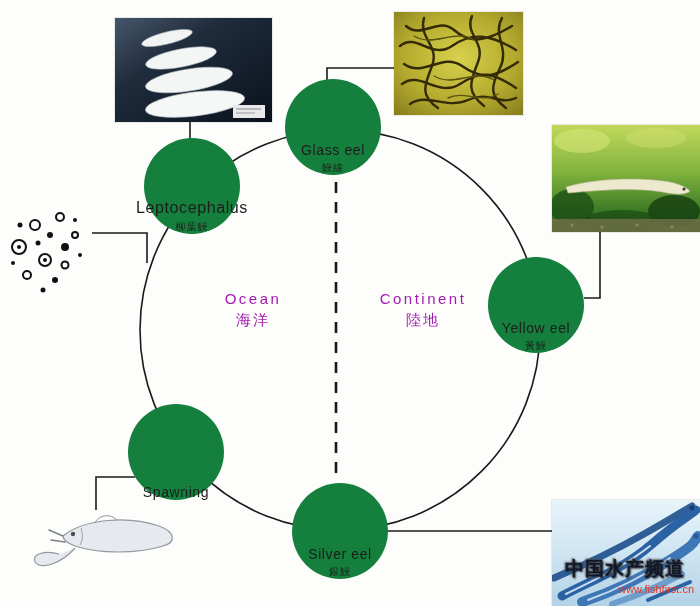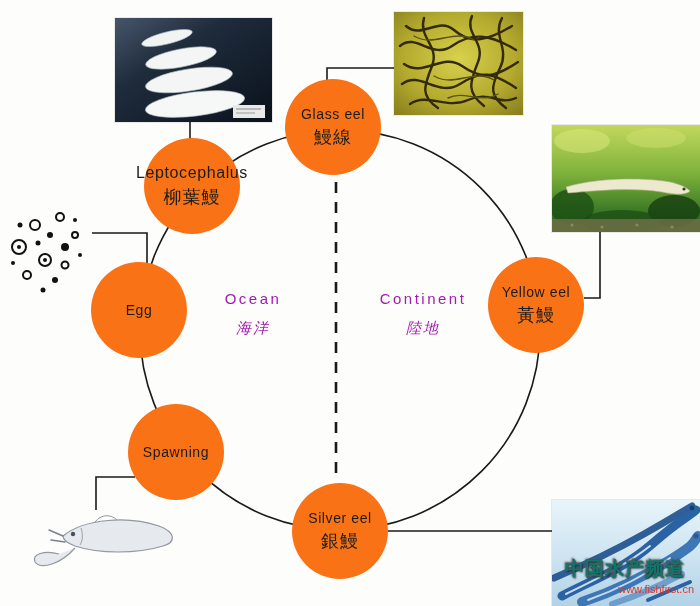--- a/index.html
+++ b/index.html
@@ -5,32 +5,32 @@
   html,body{margin:0;padding:0;background:#ffffff;}
   .stage{
     position:relative;width:700px;height:606px;background:#fdfdfb;
     font-family:"Liberation Sans",sans-serif;overflow:hidden;
   }
   .lines-layer{position:absolute;left:0;top:0;z-index:1;}
   .photo{position:absolute;z-index:2;box-shadow:0 0 0 1px rgba(0,0,0,0.08);}
   .art{position:absolute;z-index:2;}
   .node{
     position:absolute;width:96px;height:96px;border-radius:50%;
-    background:#f97316;z-index:3;
-    display:flex;flex-direction:column;align-items:center;justify-content:center;
+    background:#15803d;z-index:3;
+    display:flex;flex-direction:column;align-items:center;justify-content:flex-end;
     text-align:center;
   }
   .node-en{font-size:14px;color:#1c1c1c;letter-spacing:0.6px;white-space:nowrap;}
-  .node-cn{font-size:18px;color:#1c1c1c;margin-top:3px;letter-spacing:1px;}
+  .node-cn{font-size:10px;color:#1c1c1c;margin-top:3px;letter-spacing:1px;}
   .region-label{position:absolute;z-index:2;text-align:center;color:#a21caf;}
   .region-en{font-size:15px;letter-spacing:2.5px;}
-  .region-cn{font-size:15px;letter-spacing:2px;margin-top:12px;font-style:italic;}
+  .region-cn{font-size:15px;letter-spacing:2px;margin-top:4px;}
   .watermark{position:absolute;left:552px;top:556px;width:146px;z-index:4;text-align:center;}
   .wm-brand{
-    font-size:19px;font-weight:bold;color:#0f766e;letter-spacing:1px;
+    font-size:19px;font-weight:bold;color:#0f172a;letter-spacing:1px;
     text-shadow:1px 1px 2px #2a2a2a,-1px -1px 2px #555;
   }
   .wm-url{font-size:11px;color:#e03528;margin-top:1px;text-align:right;padding-right:4px;}
 </style>
 </head>
 <body>
 
 <div class="stage">
 
   <svg class="lines-layer" width="700" height="606" viewBox="0 0 700 606">
@@ -183,23 +183,20 @@
   <div class="node" style="left:285px;top:79px;">
     <div class="node-en">Glass eel</div>
     <div class="node-cn">鰻線</div>
   </div>
 
   <div class="node" style="left:144px;top:138px;">
     <div class="node-en" style="font-size:16px;">Leptocephalus</div>
     <div class="node-cn">柳葉鰻</div>
   </div>
 
-  <div class="node" style="left:91px;top:262px;">
-    <div class="node-en">Egg</div>
-  </div>
 
   <div class="node" style="left:128px;top:404px;">
     <div class="node-en">Spawning</div>
   </div>
 
   <div class="node" style="left:292px;top:483px;">
     <div class="node-en">Silver eel</div>
     <div class="node-cn">銀鰻</div>
   </div>
 

